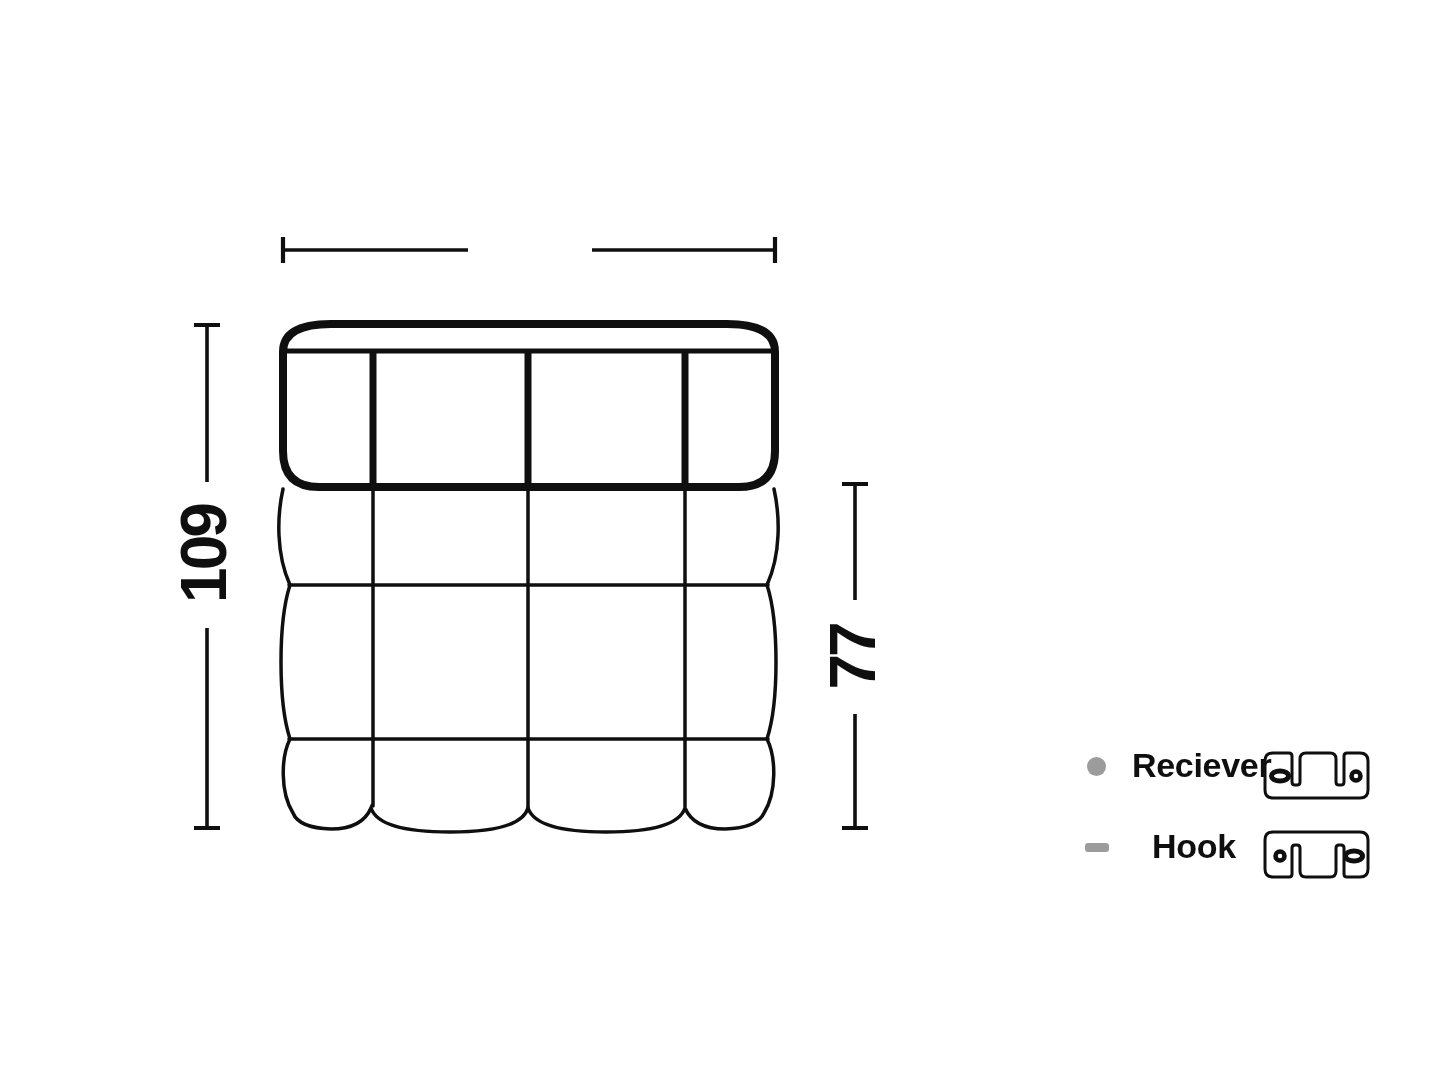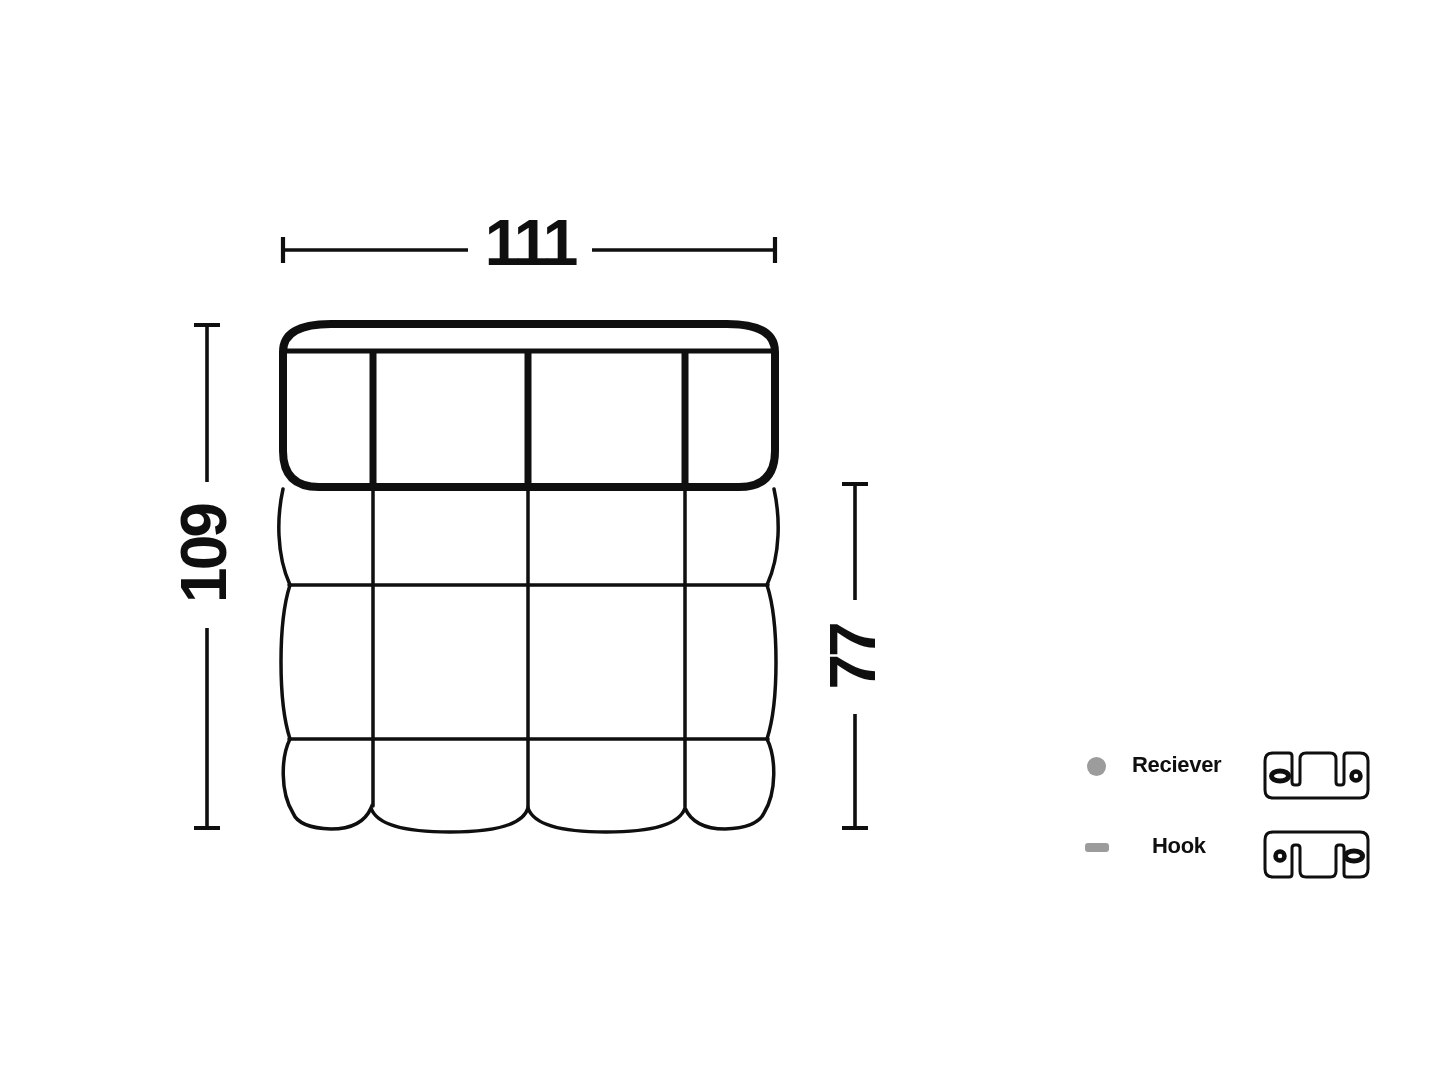--- a/index.html
+++ b/index.html
@@ -29,21 +29,21 @@
     font-weight: 700;
     letter-spacing: -3px;
     white-space: nowrap;
     color: #0f0f0f;
   }
   .dim-label.vertical {
     transform: translate(-50%, -50%) rotate(-90deg);
   }
   .legend-label {
     position: absolute;
-    font-size: 22px;
+    font-size: 34px;
     font-weight: 700;
     letter-spacing: -0.3px;
     line-height: 36px;
     white-space: nowrap;
     color: #0f0f0f;
   }
   .legend-symbol-circle {
     position: absolute;
     left: 1087px;
     top: 757px;
@@ -154,21 +154,20 @@
         V 848 Q 1300 845 1297 845 H 1295 Q 1292 845 1292 848
         V 874 Q 1292 877 1289 877
         H 1273 Q 1265 877 1265 869
         V 840 Q 1265 832 1273 832
         Z"></path>
       <circle cx="1280" cy="856" r="4.5" stroke-width="4.5"></circle>
       <ellipse cx="1354" cy="856" rx="8.5" ry="5" stroke-width="5"></ellipse>
     </g>
   </svg>
 
-  <div class="dim-label" style="left:530px; top:243px;">111</div>
 
   <div class="dim-label vertical" style="left:204px; top:554px;">109</div>
 
   <div class="dim-label vertical" style="left:853px; top:657px;">77</div>
 
   <div>
     <span class="legend-symbol-circle"></span>
     <div class="legend-label" style="left:1132px; top:747px;">Reciever</div>
 
     <span class="legend-symbol-dash"></span>

